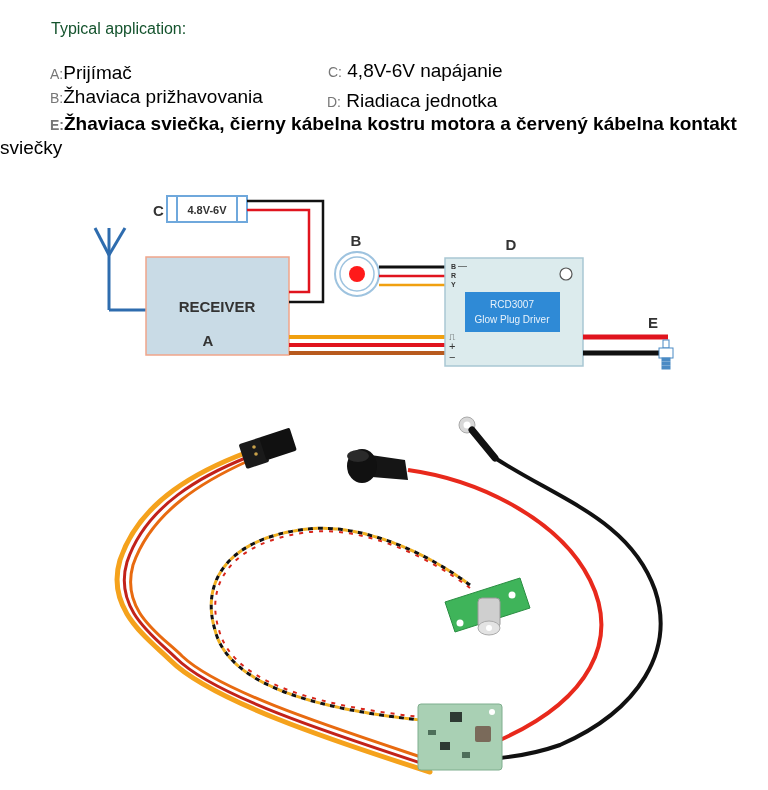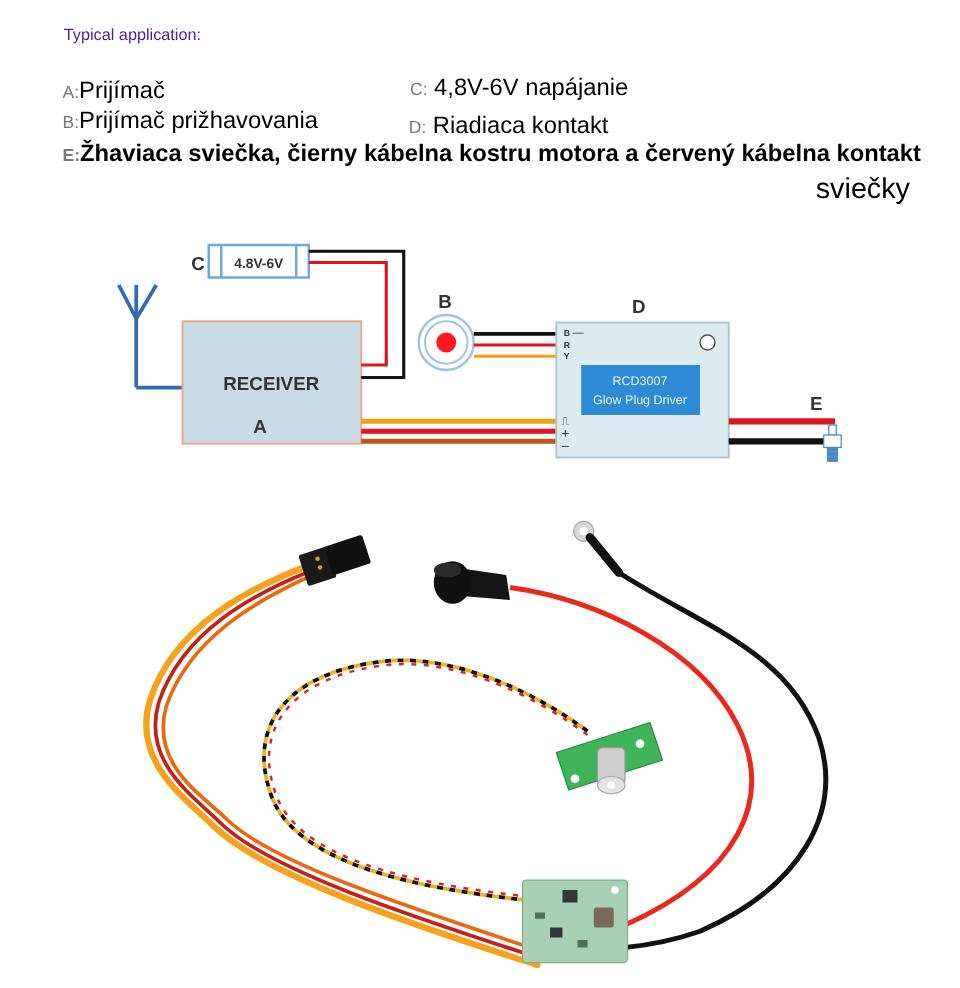--- a/index.html
+++ b/index.html
@@ -1,46 +1,46 @@
 <!DOCTYPE html>
 <html><head>
 <meta charset="utf-8">
 <style>
   html, body { margin: 0; padding: 0; background: #ffffff; }
   body { width: 768px; height: 790px; position: relative; overflow: hidden; font-family: "Liberation Sans", sans-serif; color: #111; }
   .abs { position: absolute; }
-  .title { left: 51px; top: 20px; font-size: 13px; color: #4c1d95; }
+  .title { left: 51px; top: 20px; font-size: 16px; color: #14532d; }
   .legend-line { font-size: 19px; color: #000; white-space: nowrap; }
   .legend-key { font-size: 14px; color: #777; }
   .leg-a { left: 50px; top: 62px; }
   .leg-c { left: 328px; top: 60px; }
   .leg-b { left: 50px; top: 86px; }
   .leg-d { left: 327px; top: 90px; }
   .leg-e { left: 50px; top: 113px; font-weight: bold; }
-  .leg-e2 { left: 0; width: 728px; top: 137px; text-align: right; font-size: 23px; }
+  .leg-e2 { left: 0; width: 728px; top: 137px; text-align: left; font-size: 19px; }
   svg text { font-family: "Liberation Sans", sans-serif; }
 </style>
 </head>
 <body>
 
 <div class="abs title">Typical application:</div>
 
 <div class="abs legend-line leg-a">
   <span class="legend-key">A:</span><span>Prijímač</span>
 </div>
 <div class="abs legend-line leg-c">
   <span class="legend-key">C:</span>
   <span>4,8V-6V napájanie</span>
 </div>
 <div class="abs legend-line leg-b">
-  <span class="legend-key">B:</span><span>Prijímač prižhavovania</span>
+  <span class="legend-key">B:</span><span>Žhaviaca prižhavovania</span>
 </div>
 <div class="abs legend-line leg-d">
   <span class="legend-key">D:</span>
-  <span>Riadiaca kontakt</span>
+  <span>Riadiaca jednotka</span>
 </div>
 <div class="abs legend-line leg-e">
   <span class="legend-key">E:</span><span>Žhaviaca sviečka, čierny kábelna kostru motora a červený kábelna kontakt</span>
 </div>
 <div class="abs legend-line leg-e2">sviečky</div>
 
 <svg class="abs" style="left:0;top:180px;" width="768" height="200" viewBox="0 180 768 200">
 
   <g stroke="#2e6cae" stroke-width="3" fill="none">
     <line x1="109" y1="228" x2="109" y2="310"></line>

